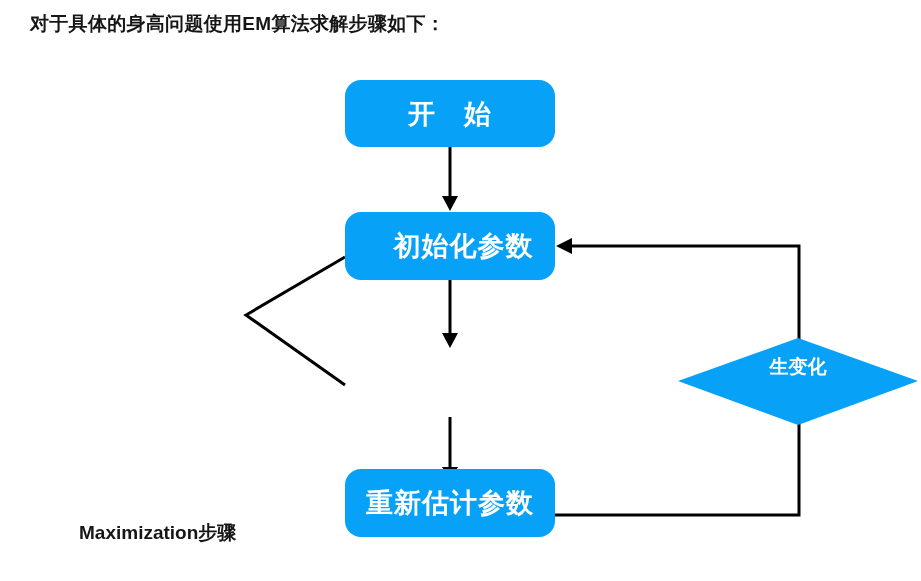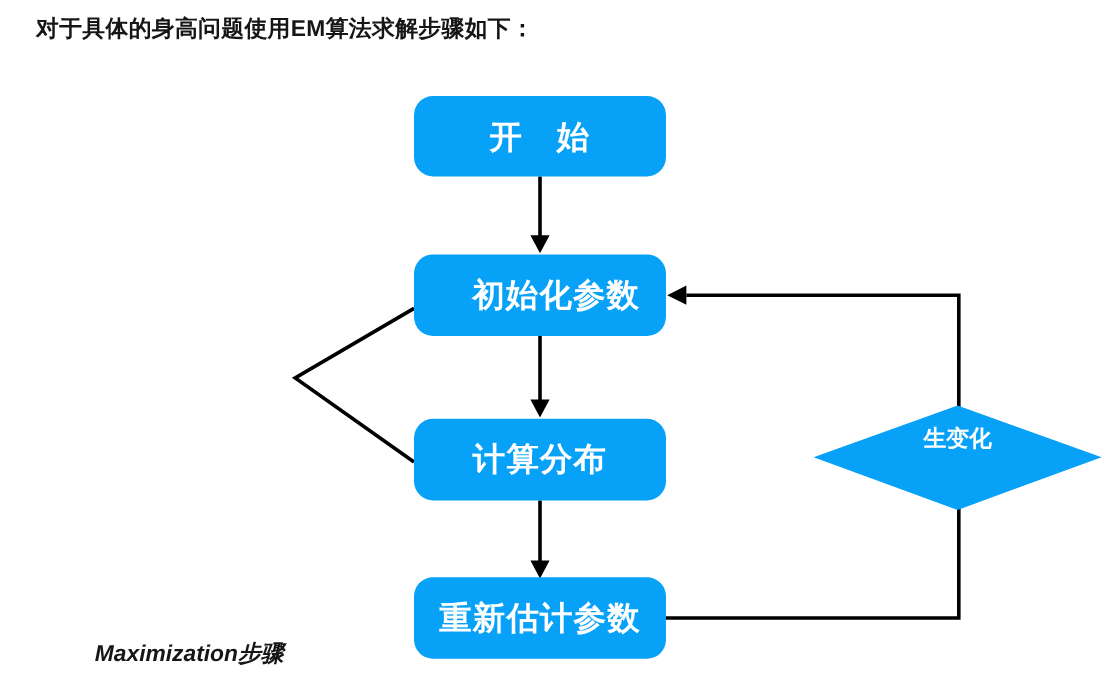--- a/index.html
+++ b/index.html
@@ -42,30 +42,30 @@
     align-items: center;
     justify-content: center;
     font-size: 27px;
     font-weight: 600;
     letter-spacing: 1px;
     white-space: nowrap;
   }
   .node-start       { top: 80px; height: 67px; text-align: right; }
   .node-init        { top: 212px; padding-left: 27px; }
   .node-calc        { top: 349px; }
-  .node-reestimate  { top: 481px; }
+  .node-reestimate  { top: 469px; }
   .side-label {
     position: absolute;
     font-size: 19px;
     font-weight: 700;
     color: var(--label-text);
     white-space: nowrap;
   }
   .label-expectation  { left: 85px; top: 304px; }
-  .label-maximization { left: 79px; top: 532px; font-style: italic; }
+  .label-maximization { left: 79px; top: 520px; }
   .diamond-text {
     position: absolute;
     left: 738px;
     top: 352px;
     width: 120px;
     text-align: center;
     font-size: 19px;
     line-height: 29px;
     font-weight: 600;
     color: var(--node-text);
@@ -118,21 +118,20 @@
       <polyline class="stroke" points="345,257 246,315 345,385"></polyline>
     </g>
 
     <polygon class="diamond-shape" points="798,338 918,381 798,425 678,381"></polygon>
   </svg>
 
   <div class="node node-start">开　始</div>
 
   <div class="node node-init">初始化参数</div>
 
-  <div class="node node-calc">计算分布</div>
 
   <div class="node node-reestimate">重新估计参数</div>
 
   <div class="diamond-text">
     <div>生变化</div>
   </div>
 
 
   <div class="side-label label-maximization">Maximization步骤</div>
 

